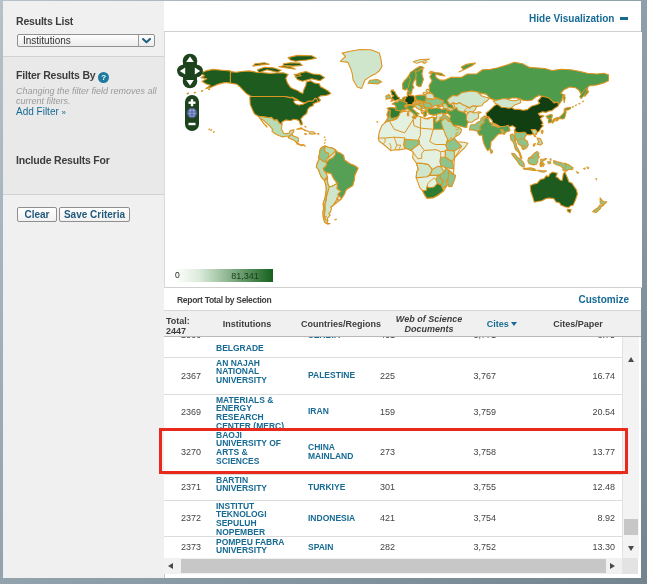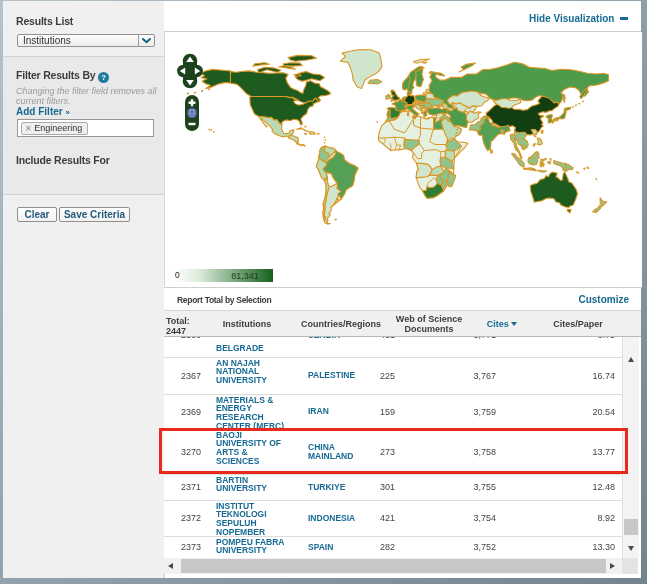--- a/index.html
+++ b/index.html
@@ -44,24 +44,21 @@
       <span class="ddtxt">Institutions</span>
    <span class="ddbtn">
         <svg class="chev" viewBox="0 0 9 6">
           <path d="M1,1 L4.5,4.2 L8,1" fill="none" stroke="#1c5f84" stroke-width="2" stroke-linecap="round" stroke-linejoin="round"></path>
         </svg>
       </span>
     </div>
  <div class="shead abs" style="left:13px;top:68px;">Filter Results By
    <span style="display:inline-block;width:11px;height:11px;border-radius:6px;background:#1d7ba0;color:#fff;font-size:8px;text-align:center;line-height:11px;vertical-align:-1px;">?</span></div>
  <div class="itl abs" style="left:13px;top:85px;width:146px;">Changing the filter field removes all<br>current filters.</div>
- <div class="abs blue" style="left:13px;top:105px;font-size:10px;font-weight:bold;">Add Filter <span style="font-size:8px;">»</span></div>
- <div class="abs" style="left:14px;top:118px;width:135px;height:16px;background:#fff;border:1px solid #989898;">
-   <span style="position:absolute;left:3px;top:1.5px;height:11px;padding:0 5px 0 3px;background:#efefef;border:1px solid #ababab;border-radius:2px;font-size:9px;color:#333;line-height:11px;"><span style="color:#8a8a8a;font-size:8px;">✕</span> Engineering</span>
- </div>
+ <div class="abs blue" style="left:13px;top:105px;font-size:10px;font-weight:normal;">Add Filter <span style="font-size:8px;">»</span></div>
  <div class="shead abs" style="left:13px;top:153px;">Include Results For</div>
  <div class="btn" style="left:14px;top:206px;width:38px;">Clear</div>
  <div class="btn" style="left:56px;top:206px;width:69px;">Save Criteria</div>
 </div>
 
 <div id="hdrbar">
  <div class="abs blue" style="right:13px;top:12px;font-size:10px;font-weight:bold;">Hide Visualization &nbsp;<span style="display:inline-block;width:8px;height:3px;background:#176a93;vertical-align:2px;"></span></div>
 </div>
 <div id="mappanel"></div>
 <svg id="map" width="478" height="258" viewBox="163 30 478 258" style="position:absolute;left:163px;top:30px">
@@ -277,21 +274,21 @@
  <text x="72" y="12" font-size="9" fill="#1a3a1a" text-anchor="middle" font-family="Liberation Sans">81,341</text>
 </svg>
 <div id="repbar">
  <div class="abs" style="left:13px;top:7px;font-size:8.5px;letter-spacing:-0.3px;font-weight:bold;color:#3c3c3c;">Report Total by Selection</div>
  <div class="abs blue" style="right:12px;top:6px;font-size:10px;font-weight:bold;">Customize</div>
 </div>
 <div id="colhdr">
  <div class="ch" style="left:0px;top:4.5px;width:30px;text-align:left;padding-left:2px;">Total: 2447</div>
  <div class="ch" style="left:43px;top:8px;width:80px;">Institutions</div>
  <div class="ch" style="left:132px;top:8px;width:90px;">Countries/Regions</div>
- <div class="ch" style="left:221px;top:3px;width:88px;">Web of Science<br>Documents</div>
+ <div class="ch" style="left:221px;top:3px;width:88px;font-style:italic;">Web of Science<br>Documents</div>
  <div class="ch blue" style="left:318px;top:8px;width:40px;color:#176a93;">Cites <span style="display:inline-block;width:0;height:0;border-left:3px solid transparent;border-right:3px solid transparent;border-top:4px solid #176a93;vertical-align:1px;"></span></div>
  <div class="ch" style="left:380px;top:8px;width:68px;">Cites/Paper</div>
 </div>
 <div id="tbody">
     <div class="inst" style="top:7px">BELGRADE</div>
     <div class="ctry" style="top:-6.5px">SERBIA</div>
     <div class="rank" style="top:-7px;left:-3px;">2366</div>
     <div class="num" style="top:-7px;left:151px;width:80px;">431</div>
     <div class="num" style="top:-7px;left:252px;width:80px;">3,771</div>
     <div class="num" style="top:-7px;left:371px;width:80px;">8.75</div>

